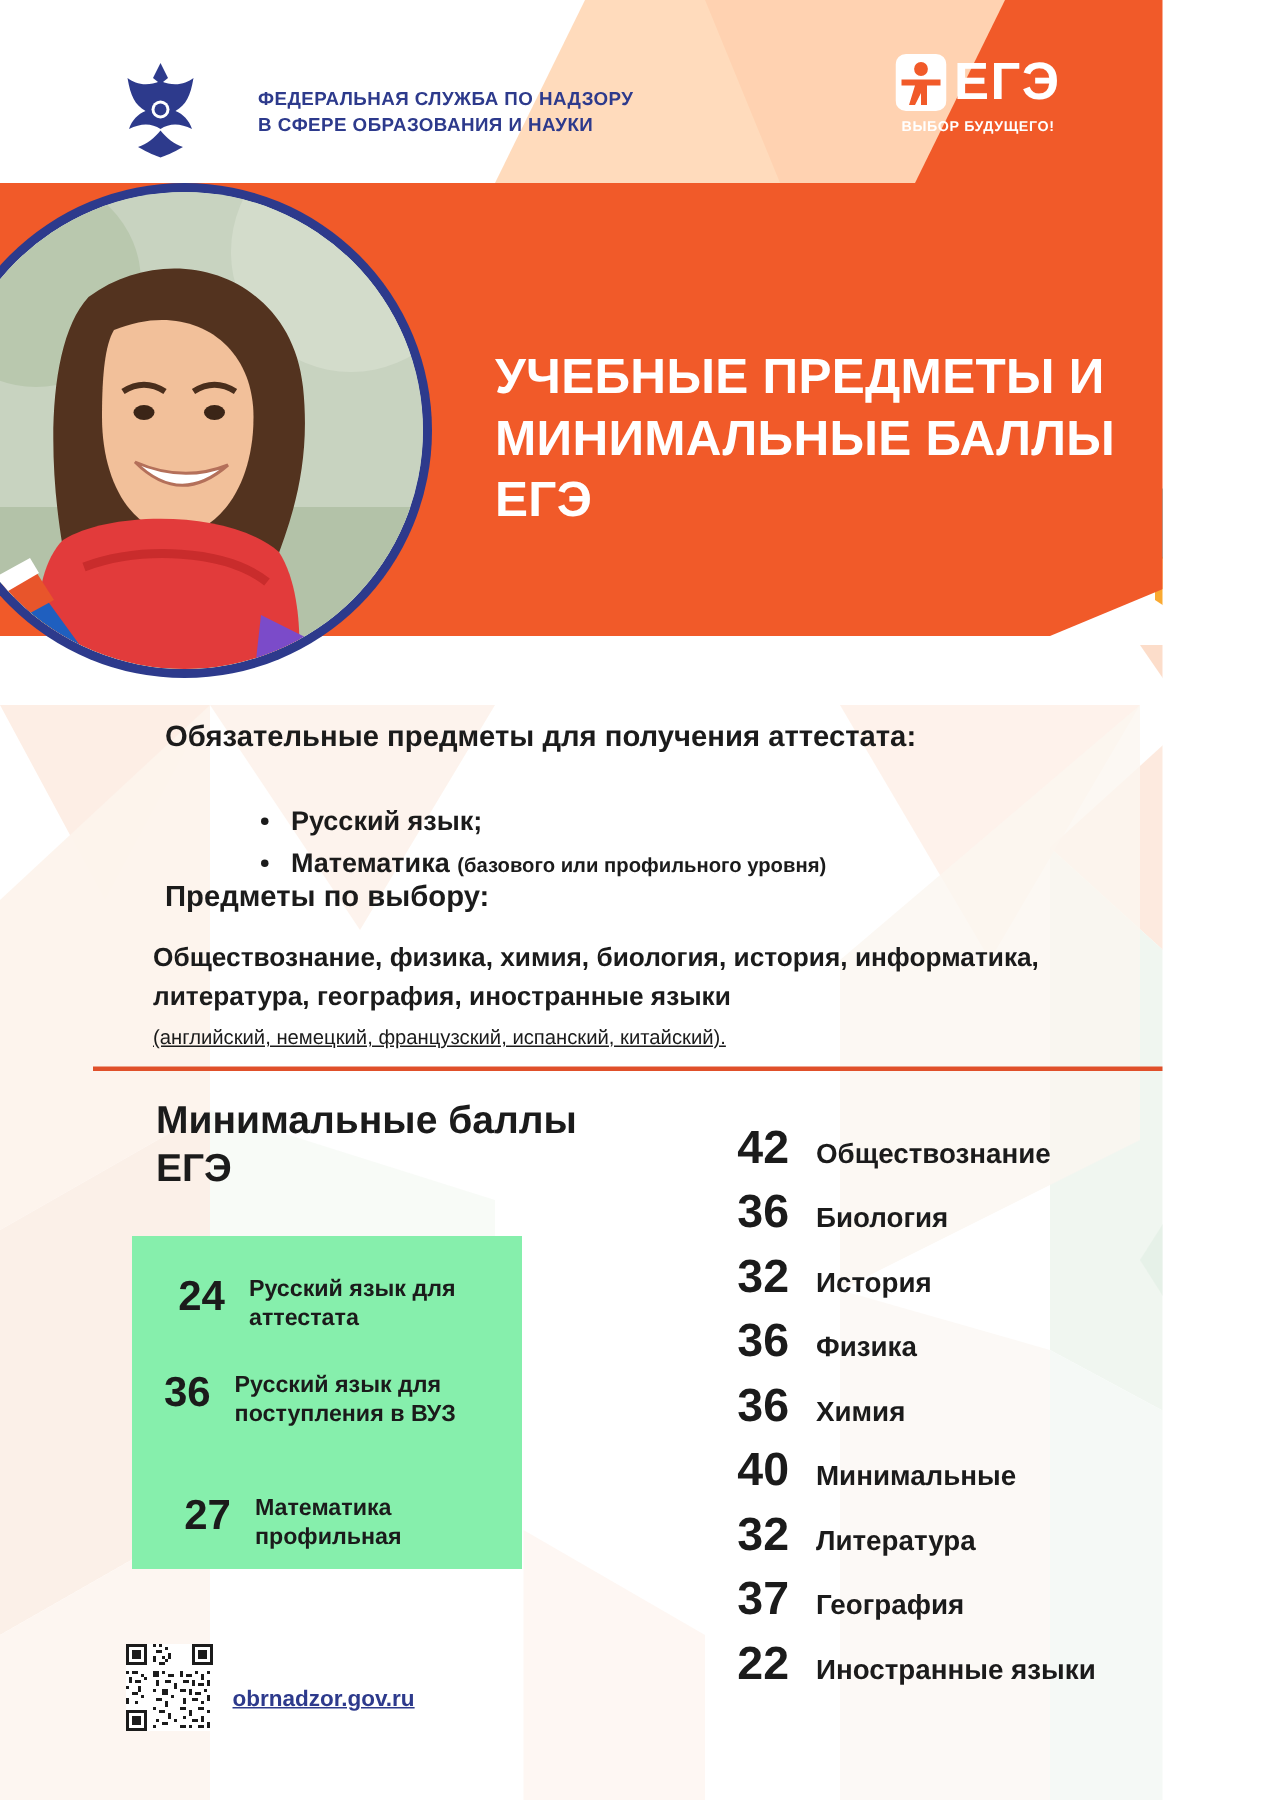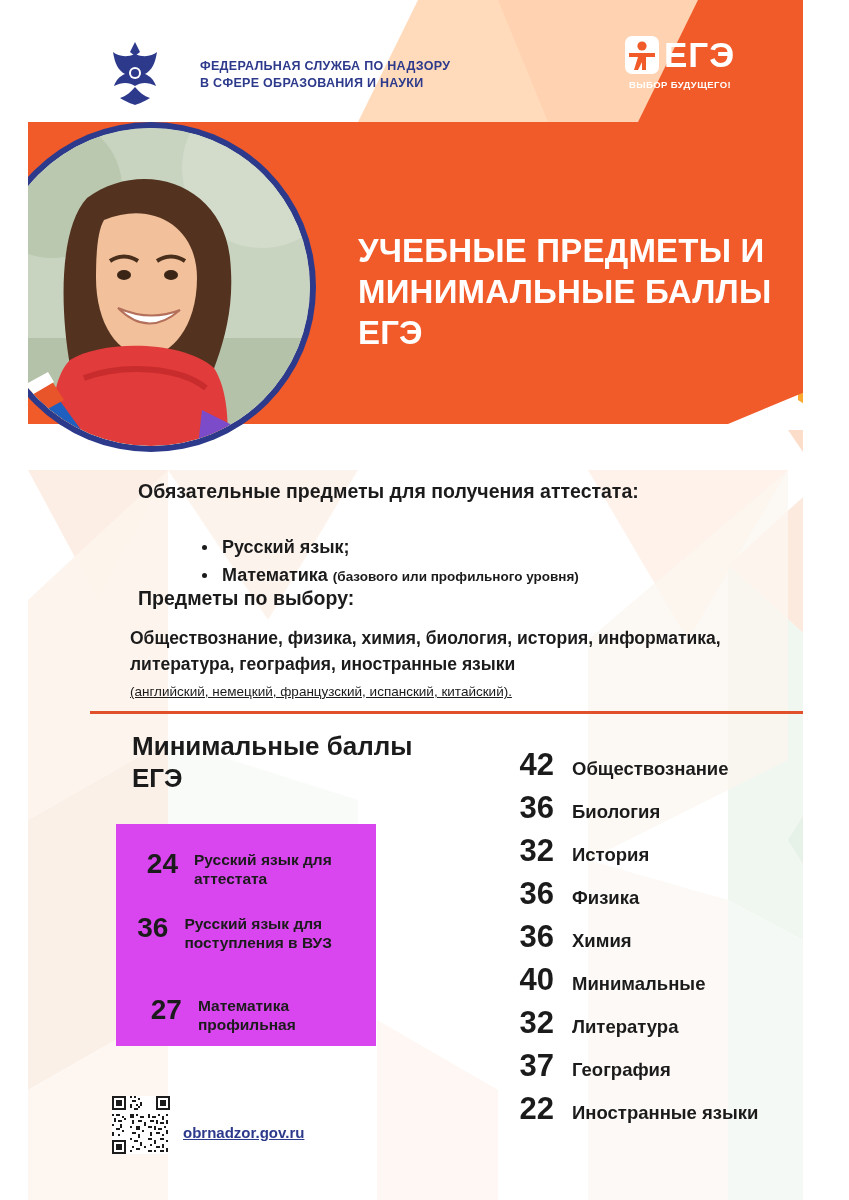--- a/index.html
+++ b/index.html
@@ -12,21 +12,20 @@
     font-family: "Liberation Sans", sans-serif;
     background: #ffffff;
     overflow: hidden;
   }
   .poster {
     position: relative;
     width: 775px;
     height: 1200px;
     overflow: hidden;
     background: #ffffff;
-    margin-left: 28px;
   }
 
   
   .bg-layer {
     position: absolute;
     inset: 0;
     overflow: hidden;
   }
 
   
@@ -207,21 +206,21 @@
     font-weight: bold;
     color: #1b1b1b;
     line-height: 32px;
   }
 
   
   .yellow-box {
     position: absolute;
     left: 88px; top: 824px;
     width: 260px; height: 222px;
-    background: #d946ef;
+    background: #86efac;
   }
   .ybox-row {
     position: absolute;
     display: flex;
     align-items: flex-start;
     gap: 16px;
   }
   .ybox-row .num {
     width: 52px;
     text-align: right;

